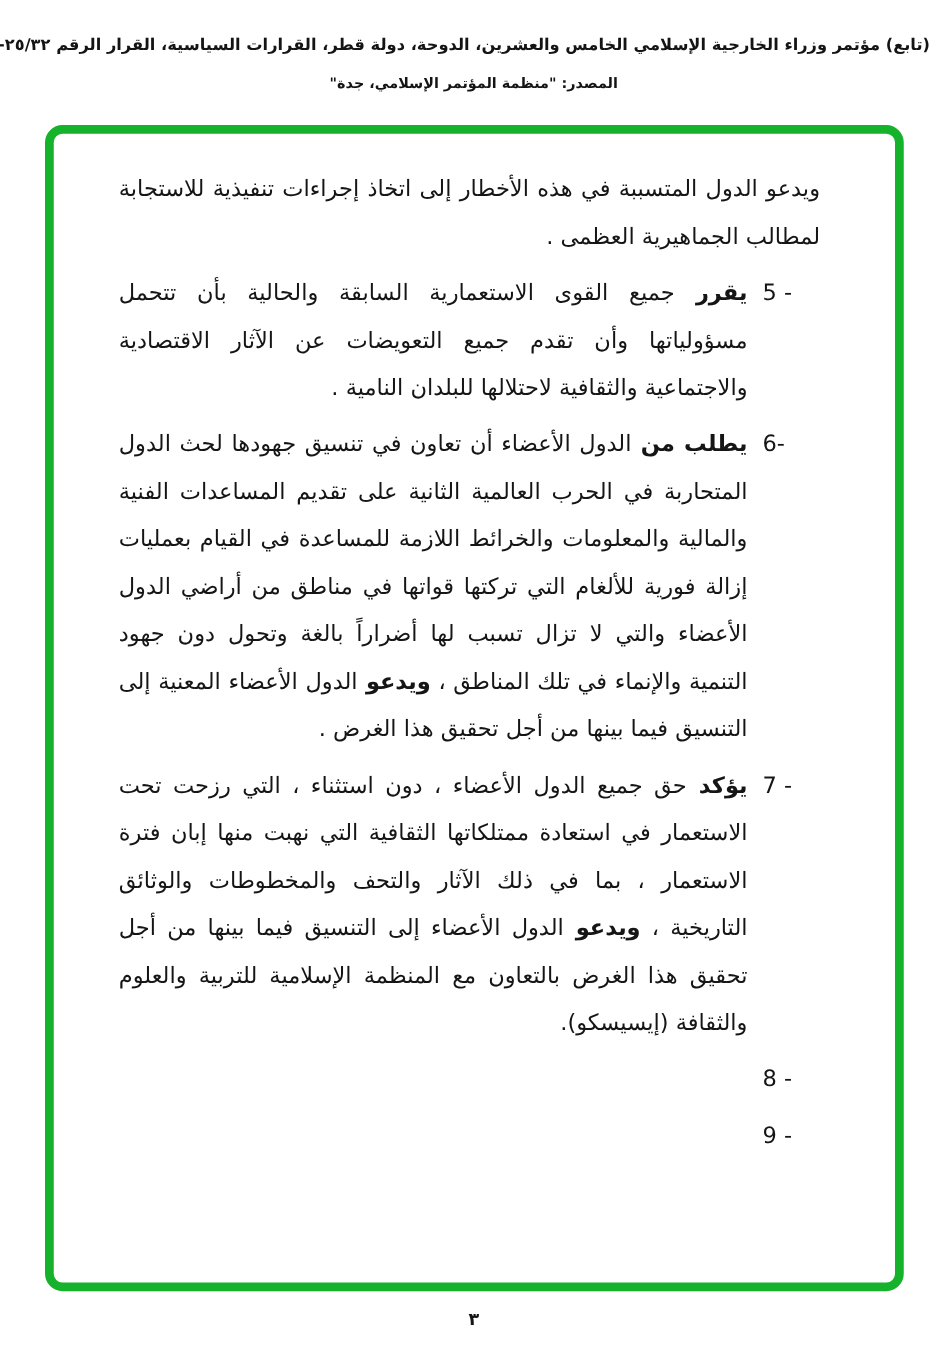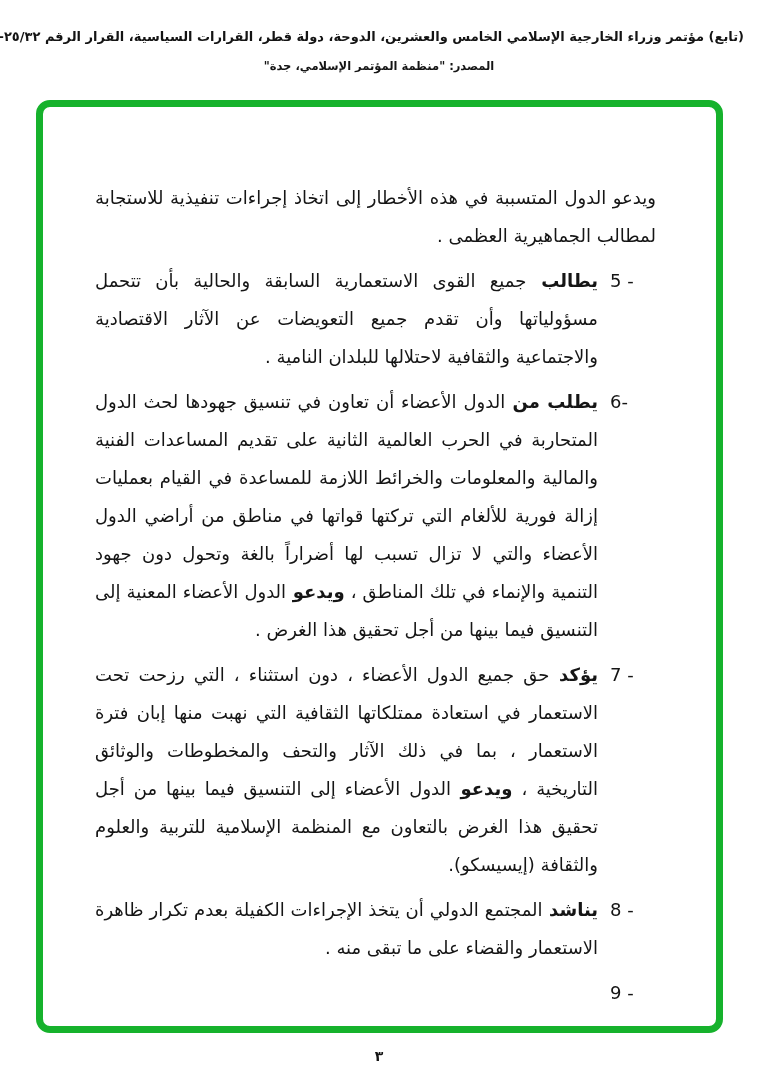--- a/index.html
+++ b/index.html
@@ -39,21 +39,21 @@
   .frame {
     position: absolute;
     left: 36px; top: 100px;
     width: 687px; height: 933px;
     border: 7px solid #16b22c;
     border-radius: 14px;
     background: #ffffff;
   }
   .content {
     position: absolute; inset: 0;
-    padding: 72px 52px 0 60px; 
+    padding: 26px 52px 0 60px; 
     padding-right: 60px;
     padding-left: 52px;
     direction: rtl;
     font-size: 18px;
     line-height: 38px;
     color: #151515;
   }
   .intro {
     text-align: justify;
     margin-bottom: 7px;
@@ -98,33 +98,32 @@
   </header>
 
   <div class="frame" style="border-color: rgb(22, 178, 44);">
     <div class="content">
 
       <p class="intro">ويدعو الدول المتسببة في هذه الأخطار إلى اتخاذ إجراءات تنفيذية للاستجابة لمطالب الجماهيرية العظمى .</p>
 
       <div id="items">
           <div class="item">
             <span class="num">5 -</span>
-            <p class="itext"><span class="lead">يطالب </span><span>جميع القوى الاستعمارية السابقة والحالية بأن تتحمل مسؤولياتها وأن تقدم جميع التعويضات عن الآثار الاقتصادية والاجتماعية والثقافية لاحتلالها للبلدان النامية .</span></p>
+            <p class="itext"><span class="lead">يقرر </span><span>جميع القوى الاستعمارية السابقة والحالية بأن تتحمل مسؤولياتها وأن تقدم جميع التعويضات عن الآثار الاقتصادية والاجتماعية والثقافية لاحتلالها للبلدان النامية .</span></p>
           </div>
           <div class="item">
             <span class="num">6-</span>
             <p class="itext"><span class="lead">يطلب من </span><span>الدول الأعضاء أن تعاون في تنسيق جهودها لحث الدول المتحاربة في الحرب العالمية الثانية على تقديم المساعدات الفنية والمالية والمعلومات والخرائط اللازمة للمساعدة في القيام بعمليات إزالة فورية للألغام التي تركتها قواتها في مناطق من أراضي الدول الأعضاء والتي لا تزال تسبب لها أضراراً بالغة وتحول دون جهود التنمية والإنماء في تلك المناطق ، </span><span class="lead">ويدعو </span><span>الدول الأعضاء المعنية إلى التنسيق فيما بينها من أجل تحقيق هذا الغرض .</span></p>
           </div>
           <div class="item">
             <span class="num">7 -</span>
             <p class="itext"><span class="lead">يؤكد </span><span>حق جميع الدول الأعضاء ، دون استثناء ، التي رزحت تحت الاستعمار في استعادة ممتلكاتها الثقافية التي نهبت منها إبان فترة الاستعمار ، بما في ذلك الآثار والتحف والمخطوطات والوثائق التاريخية ، </span><span class="lead">ويدعو </span><span>الدول الأعضاء إلى التنسيق فيما بينها من أجل تحقيق هذا الغرض بالتعاون مع المنظمة الإسلامية للتربية والعلوم والثقافة (إيسيسكو).</span></p>
           </div>
           <div class="item">
             <span class="num">8 -</span>
-            <p class="itext"><span class="lead">يناشد </span><span>المجتمع الدولي أن يتخذ الإجراءات الكفيلة بعدم تكرار ظاهرة الاستعمار والقضاء على ما تبقى منه .</span></p>
           </div>
           <div class="item">
             <span class="num">9 -</span>
           </div>
         </div>
 
     </div>
   </div>
 
   <div class="page-number">٣</div>

